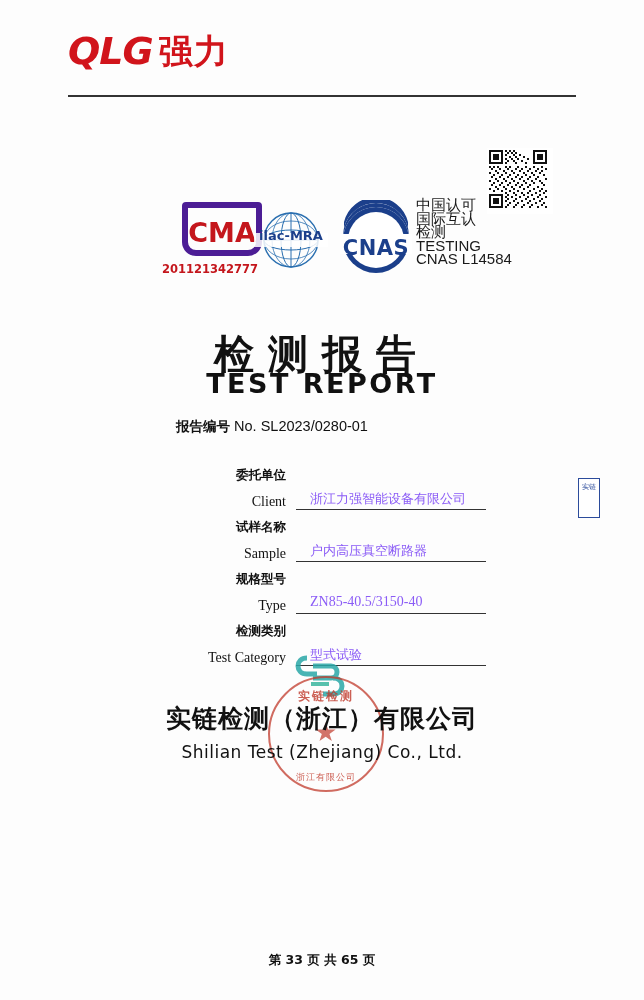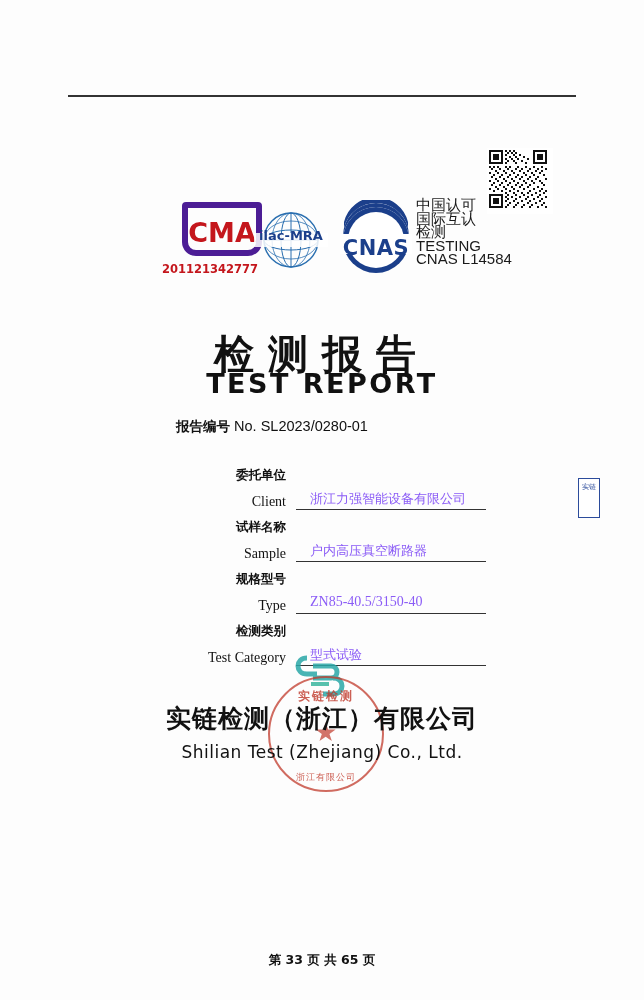--- a/index.html
+++ b/index.html
@@ -373,20 +373,24 @@
     font-size: 12.5px;
     color: #111;
   }
 </style>
 </head>
 <body>
 
 <div class="page">
 
   <div class="header">
+    <div class="logo">
+      <span class="logo-qlg">QLG</span>
+      <span class="logo-cn">强力</span>
+    </div>
     <div class="header-rule"></div>
   </div>
 
   <div class="qr">
     <svg width="58" height="58" viewBox="0 0 29 29" shape-rendering="crispEdges">
       <rect width="29" height="29" fill="#fff"></rect>
       <g fill="#111">
         <rect x="0" y="0" width="7" height="1"></rect>
           <rect x="0" y="6" width="7" height="1"></rect>
         <rect x="0" y="0" width="1" height="7"></rect>

